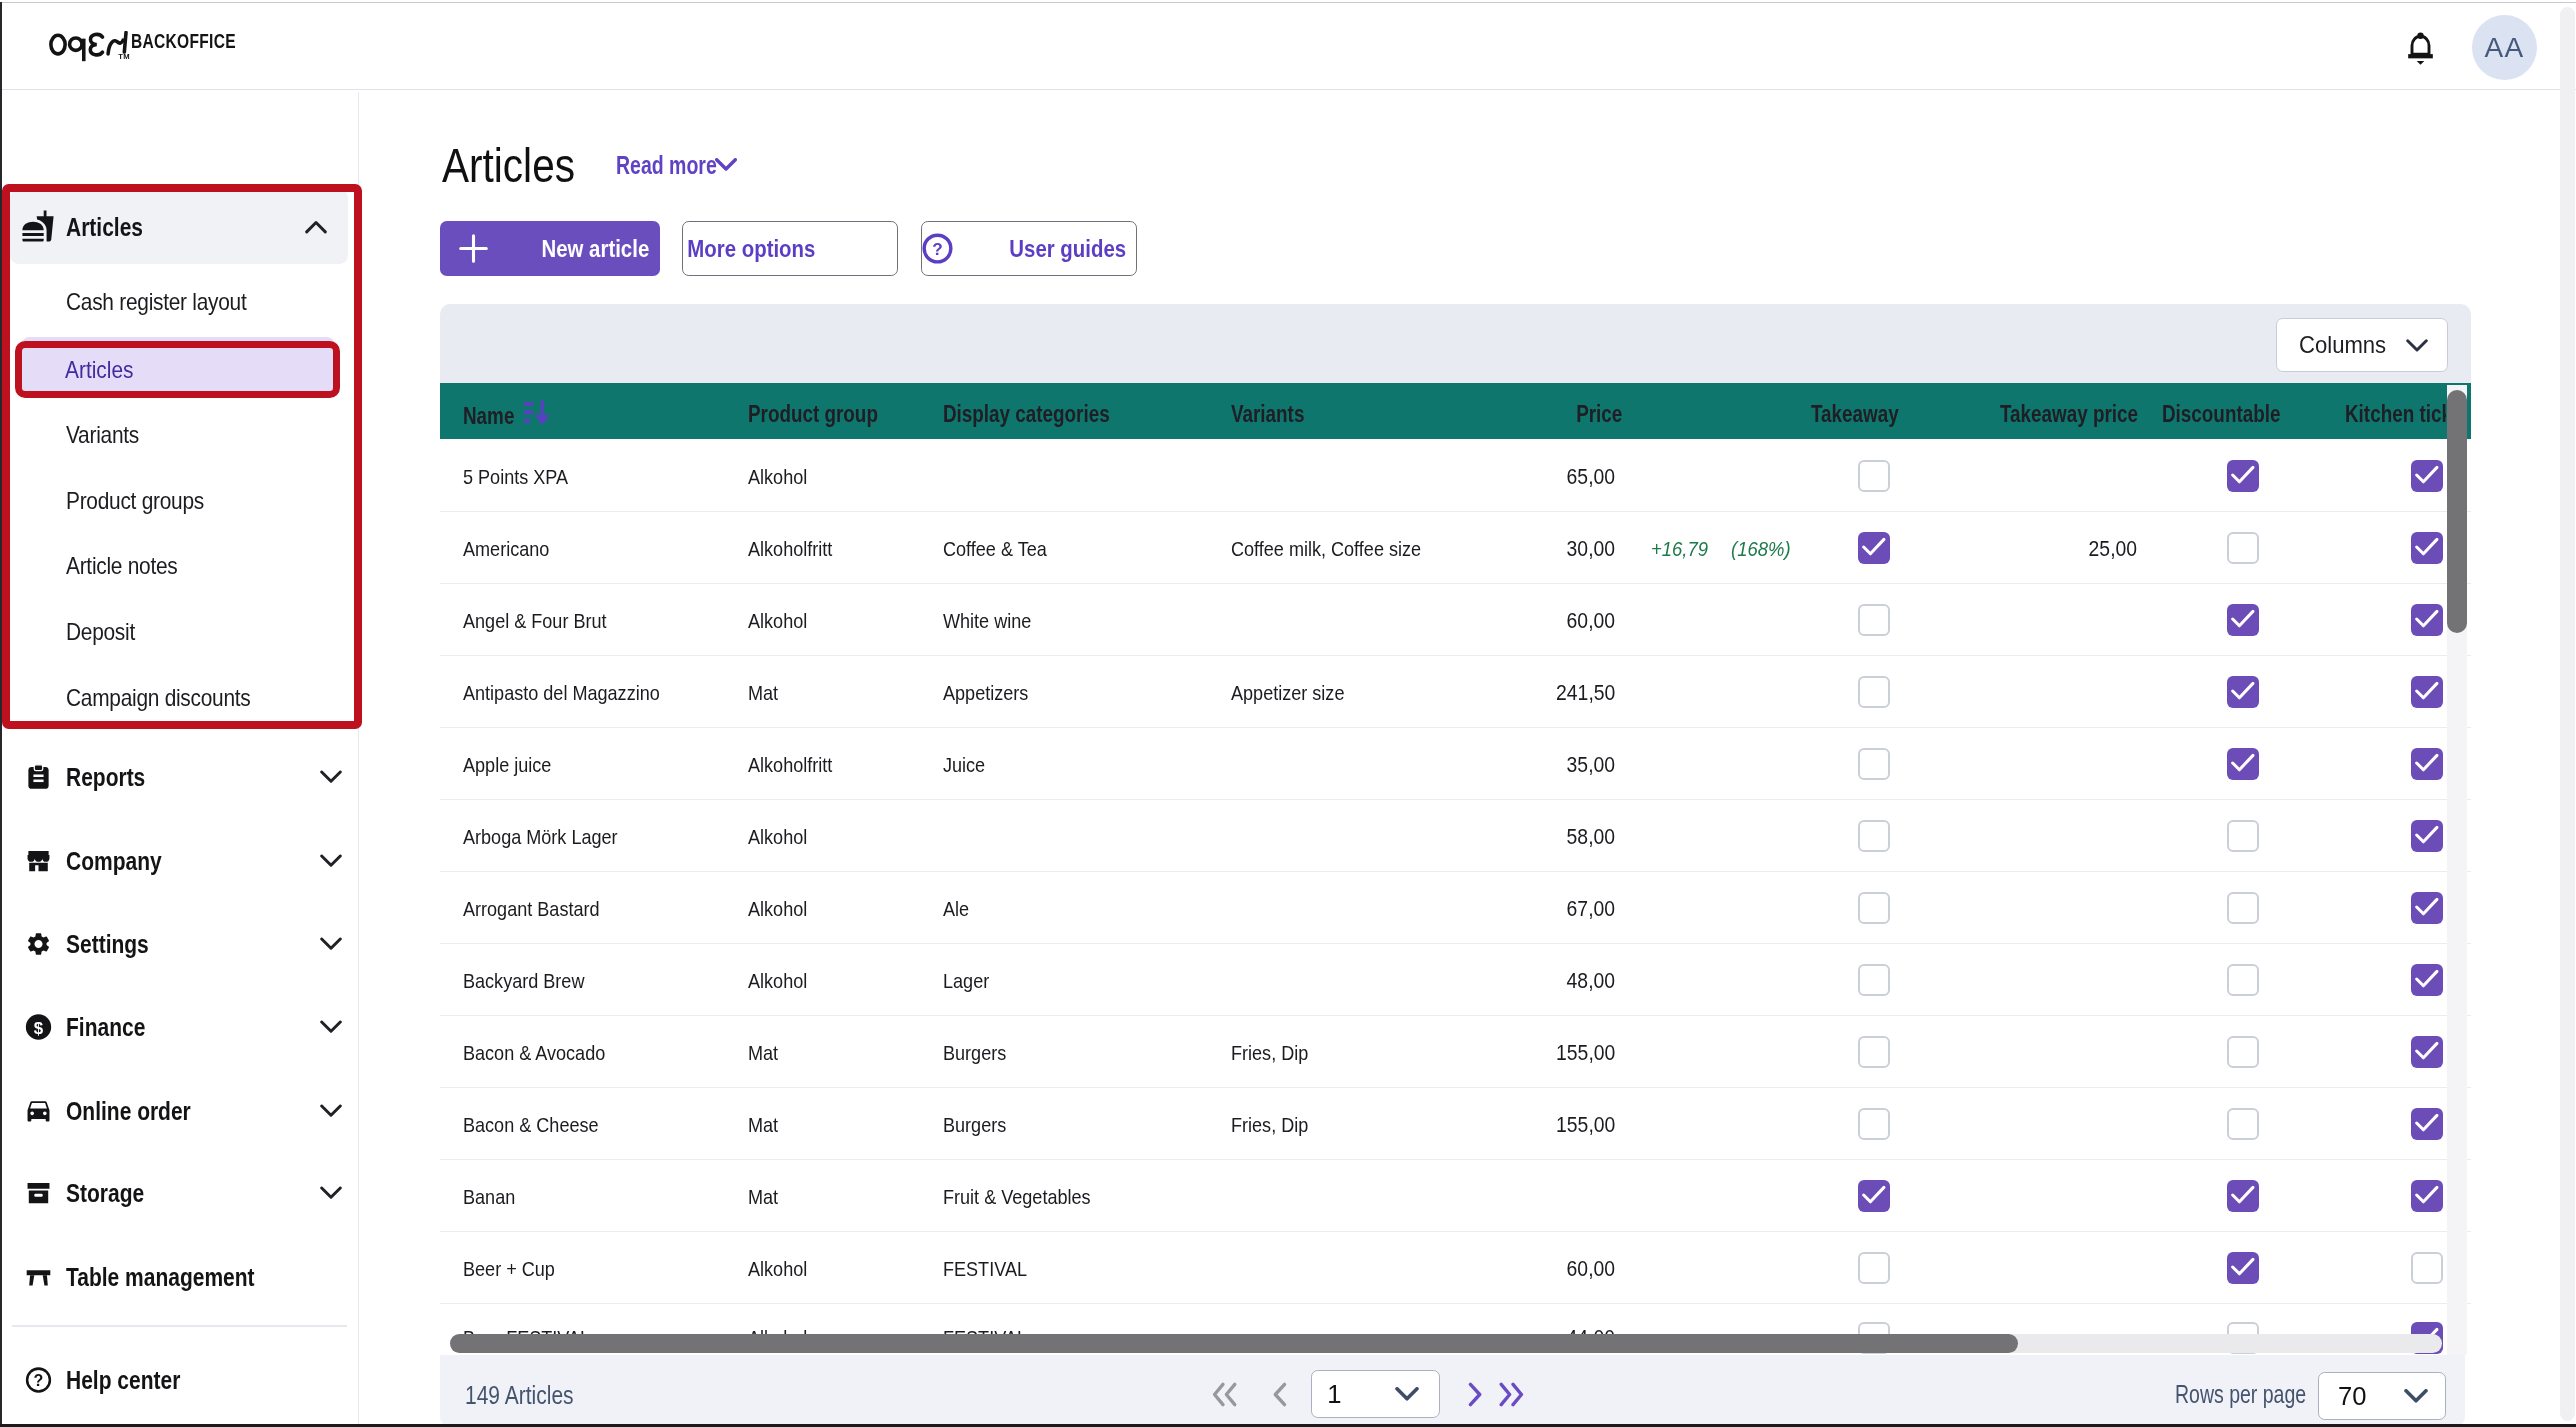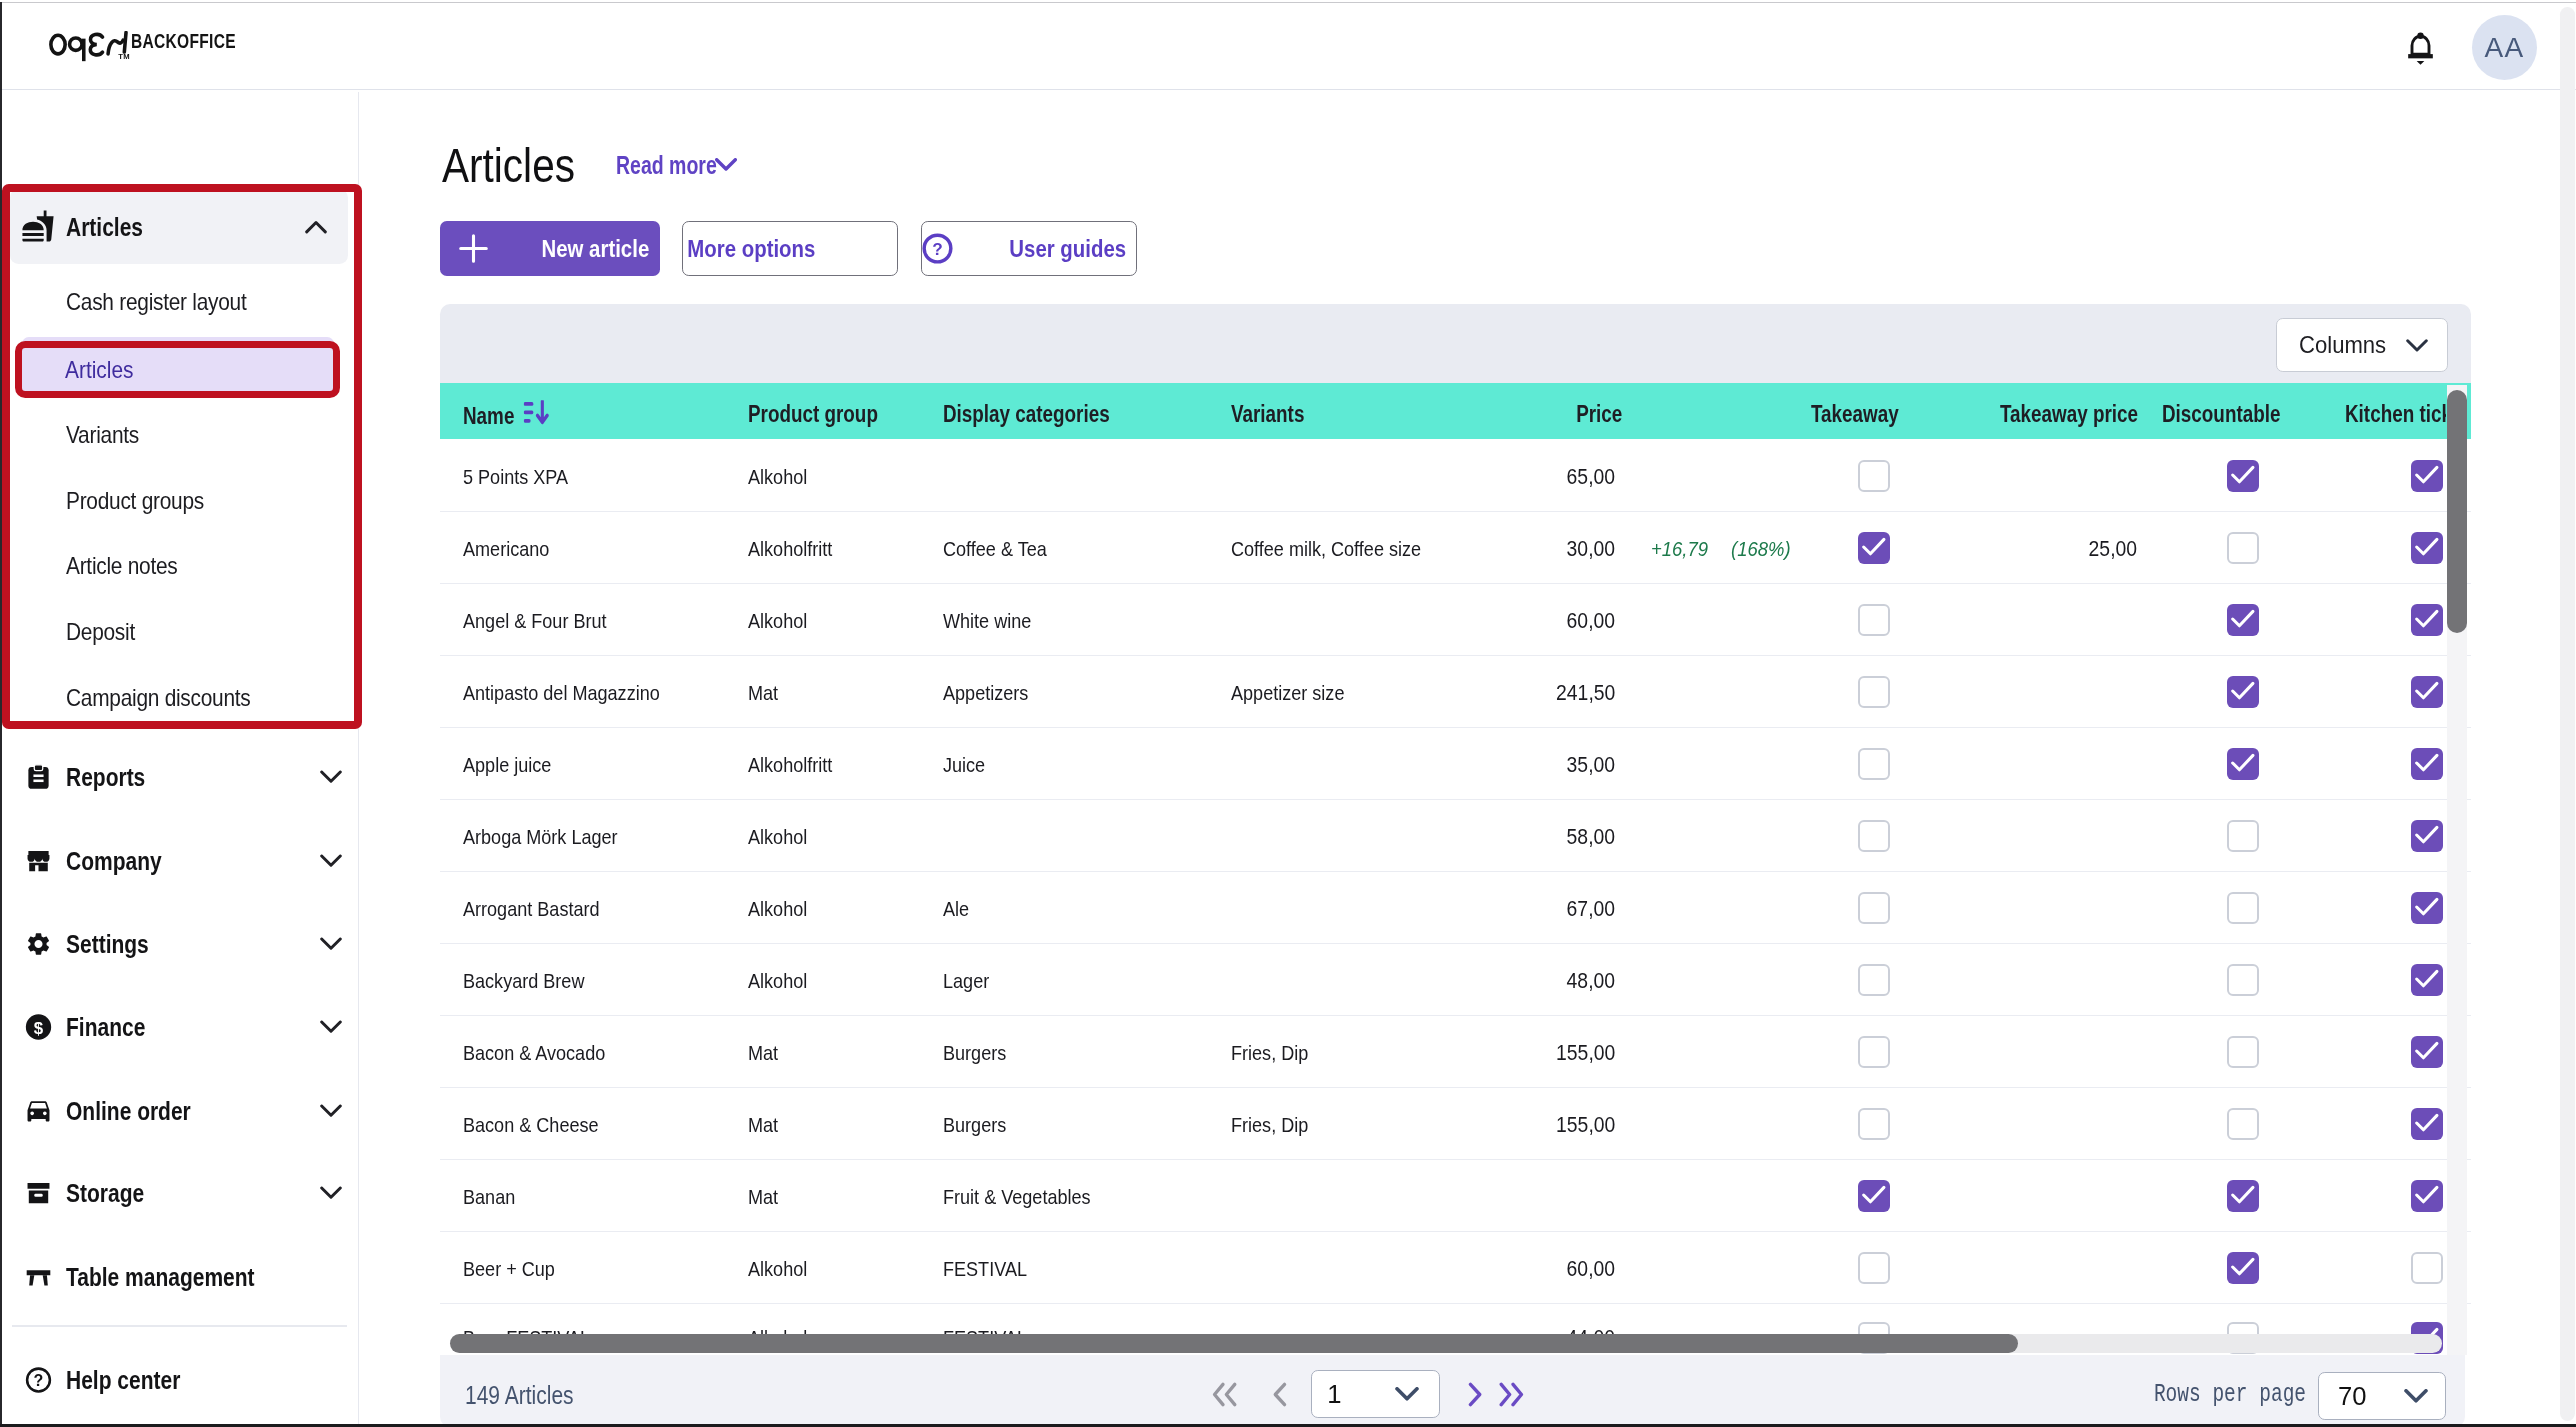--- a/index.html
+++ b/index.html
@@ -30,21 +30,21 @@
 .btn .lb{transform:scaleX(0.85);transform-origin:50% 50%;white-space:nowrap;}
 #btn-new{left:440px;width:220px;background:#6B4EBE;color:#fff;font-weight:bold;}
 #btn-more{left:682px;width:216px;background:#fff;border:1.7px solid #70707A;color:#5B3EC4;font-weight:bold;}
 #btn-guides{left:921px;width:216px;background:#fff;border:1.7px solid #70707A;color:#5B3EC4;font-weight:bold;}
 
 #searchrow{position:absolute;left:440px;top:304px;width:2031px;height:79px;background:#E9EBF2;border-radius:10.2px 10.2px 0 0;}
 #searchbox{position:absolute;left:25px;top:12.8px;width:377px;height:60px;background:#fff;border:1.7px solid #D5D8E0;border-radius:8.5px;}
 #searchbox .ph{position:absolute;left:51px;top:50%;transform:translateY(-50%) scaleX(0.92);transform-origin:0 50%;font-size:24px;color:#4B4B52;}
 #colbox{position:absolute;left:1836px;top:13.6px;width:172px;height:54px;background:#fff;border:1.7px solid #C8CCD5;border-radius:6.8px;}
 #colbox .tx{position:absolute;left:22px;top:50%;transform:translateY(-50%) scaleX(0.92);transform-origin:0 50%;font-size:24px;color:#1E1E22;}
-#thead{position:absolute;left:440px;top:383px;width:2031px;height:56px;background:#5eead4;}
+#thead{position:absolute;left:440px;top:383px;width:2031px;height:56px;background:#0f766e;}
 #theadin{position:absolute;left:0;top:0;width:2006px;height:56px;overflow:hidden;}
 .hc{position:absolute;top:calc(50% + 2.6px);transform:translateY(-50%) scaleX(0.82);transform-origin:0 50%;font-size:23px;font-weight:bold;color:#1E1E24;white-space:nowrap;}
 .hcr{transform:translateY(-50%);}
 .hcr .in{display:inline-block;transform:scaleX(0.82);transform-origin:100% 50%;}
 #rows{position:absolute;left:440px;top:440px;width:2031px;height:916px;background:#fff;overflow:hidden;}
 .row{position:relative;width:2031px;height:72px;border-bottom:1.7px solid #EAECF2;}
 .c{position:absolute;top:calc(50% + 1.7px);transform:translateY(-50%) scaleX(0.86);transform-origin:0 50%;font-size:21px;color:#1B1B20;white-space:nowrap;}
 .num{position:absolute;top:calc(50% + 1.7px);transform:translateY(-50%);font-size:22px;color:#1B1B20;width:170px;text-align:right;}
 .num .in{display:inline-block;transform:scaleX(0.88);transform-origin:100% 50%;}
 .grn{position:absolute;top:calc(50% + 1.7px);transform:translateY(-50%) scaleX(0.88);transform-origin:0 50%;font-size:21px;font-style:italic;color:#1D7A4B;}
@@ -57,21 +57,21 @@
 
 #vtrack{position:absolute;left:2447px;top:385px;width:20.4px;height:970px;background:#F4F4F6;}
 #vthumb{position:absolute;left:2447px;top:390px;width:20.4px;height:243px;background:#737376;border-radius:10.2px;}
 #htrack{position:absolute;left:450px;top:1334px;width:1992px;height:19px;background:#EAEAEC;border-radius:9.4px;}
 #hthumb{position:absolute;left:450px;top:1334px;width:1568px;height:19px;background:#737376;border-radius:9.4px;}
 
 #footer{position:absolute;left:440px;top:1355px;width:2025px;height:72px;background:#F1F2F7;border-radius:0 0 10.2px 10.2px;}
 #footer .cnt{position:absolute;left:25px;top:calc(50% + 4.3px);transform:translateY(-50%) scaleX(0.84);transform-origin:0 50%;font-size:25px;color:#44536E;}
 #pagesel{position:absolute;left:871px;top:15.3px;width:129px;height:48px;background:#fff;border:1.7px solid #A9B0BF;border-radius:6.8px;}
 #pagesel .tx{position:absolute;left:15.3px;top:50%;transform:translateY(-50%);font-size:25.6px;color:#111;}
-#rpp{position:absolute;left:0px;top:calc(50% + 2.6px);transform:translateY(-50%);width:1866px;text-align:right;font-size:25px;color:#44536E;font-family:Liberation Mono, monospace;}
+#rpp{position:absolute;left:0px;top:calc(50% + 2.6px);transform:translateY(-50%);width:1866px;text-align:right;font-size:25px;color:#44536E;}
 #rpp .in{display:inline-block;transform:scaleX(0.78);transform-origin:100% 50%;}
 #rppsel{position:absolute;left:1878px;top:17px;width:128px;height:48px;background:#fff;border:1.7px solid #A9B0BF;border-radius:6.8px;}
 #rppsel .tx{position:absolute;left:19px;top:50%;transform:translateY(-50%);font-size:25.6px;color:#111;}
 
 #rstrip{position:absolute;left:2560px;top:6.8px;width:14.5px;height:1414px;background:#F0F0F2;border-radius:7.7px;}
 #botline{position:absolute;left:0;top:1424px;width:2576px;height:3.4px;background:#1B1B1D;}
 #leftline{position:absolute;left:0;top:1.7px;width:1.7px;height:1426px;background:#27272B;}
 #topline{position:absolute;left:0;top:1.7px;width:2576px;height:1.7px;background:#C9C9CD;}
 </style></head><body>
 <div id="topbar">

